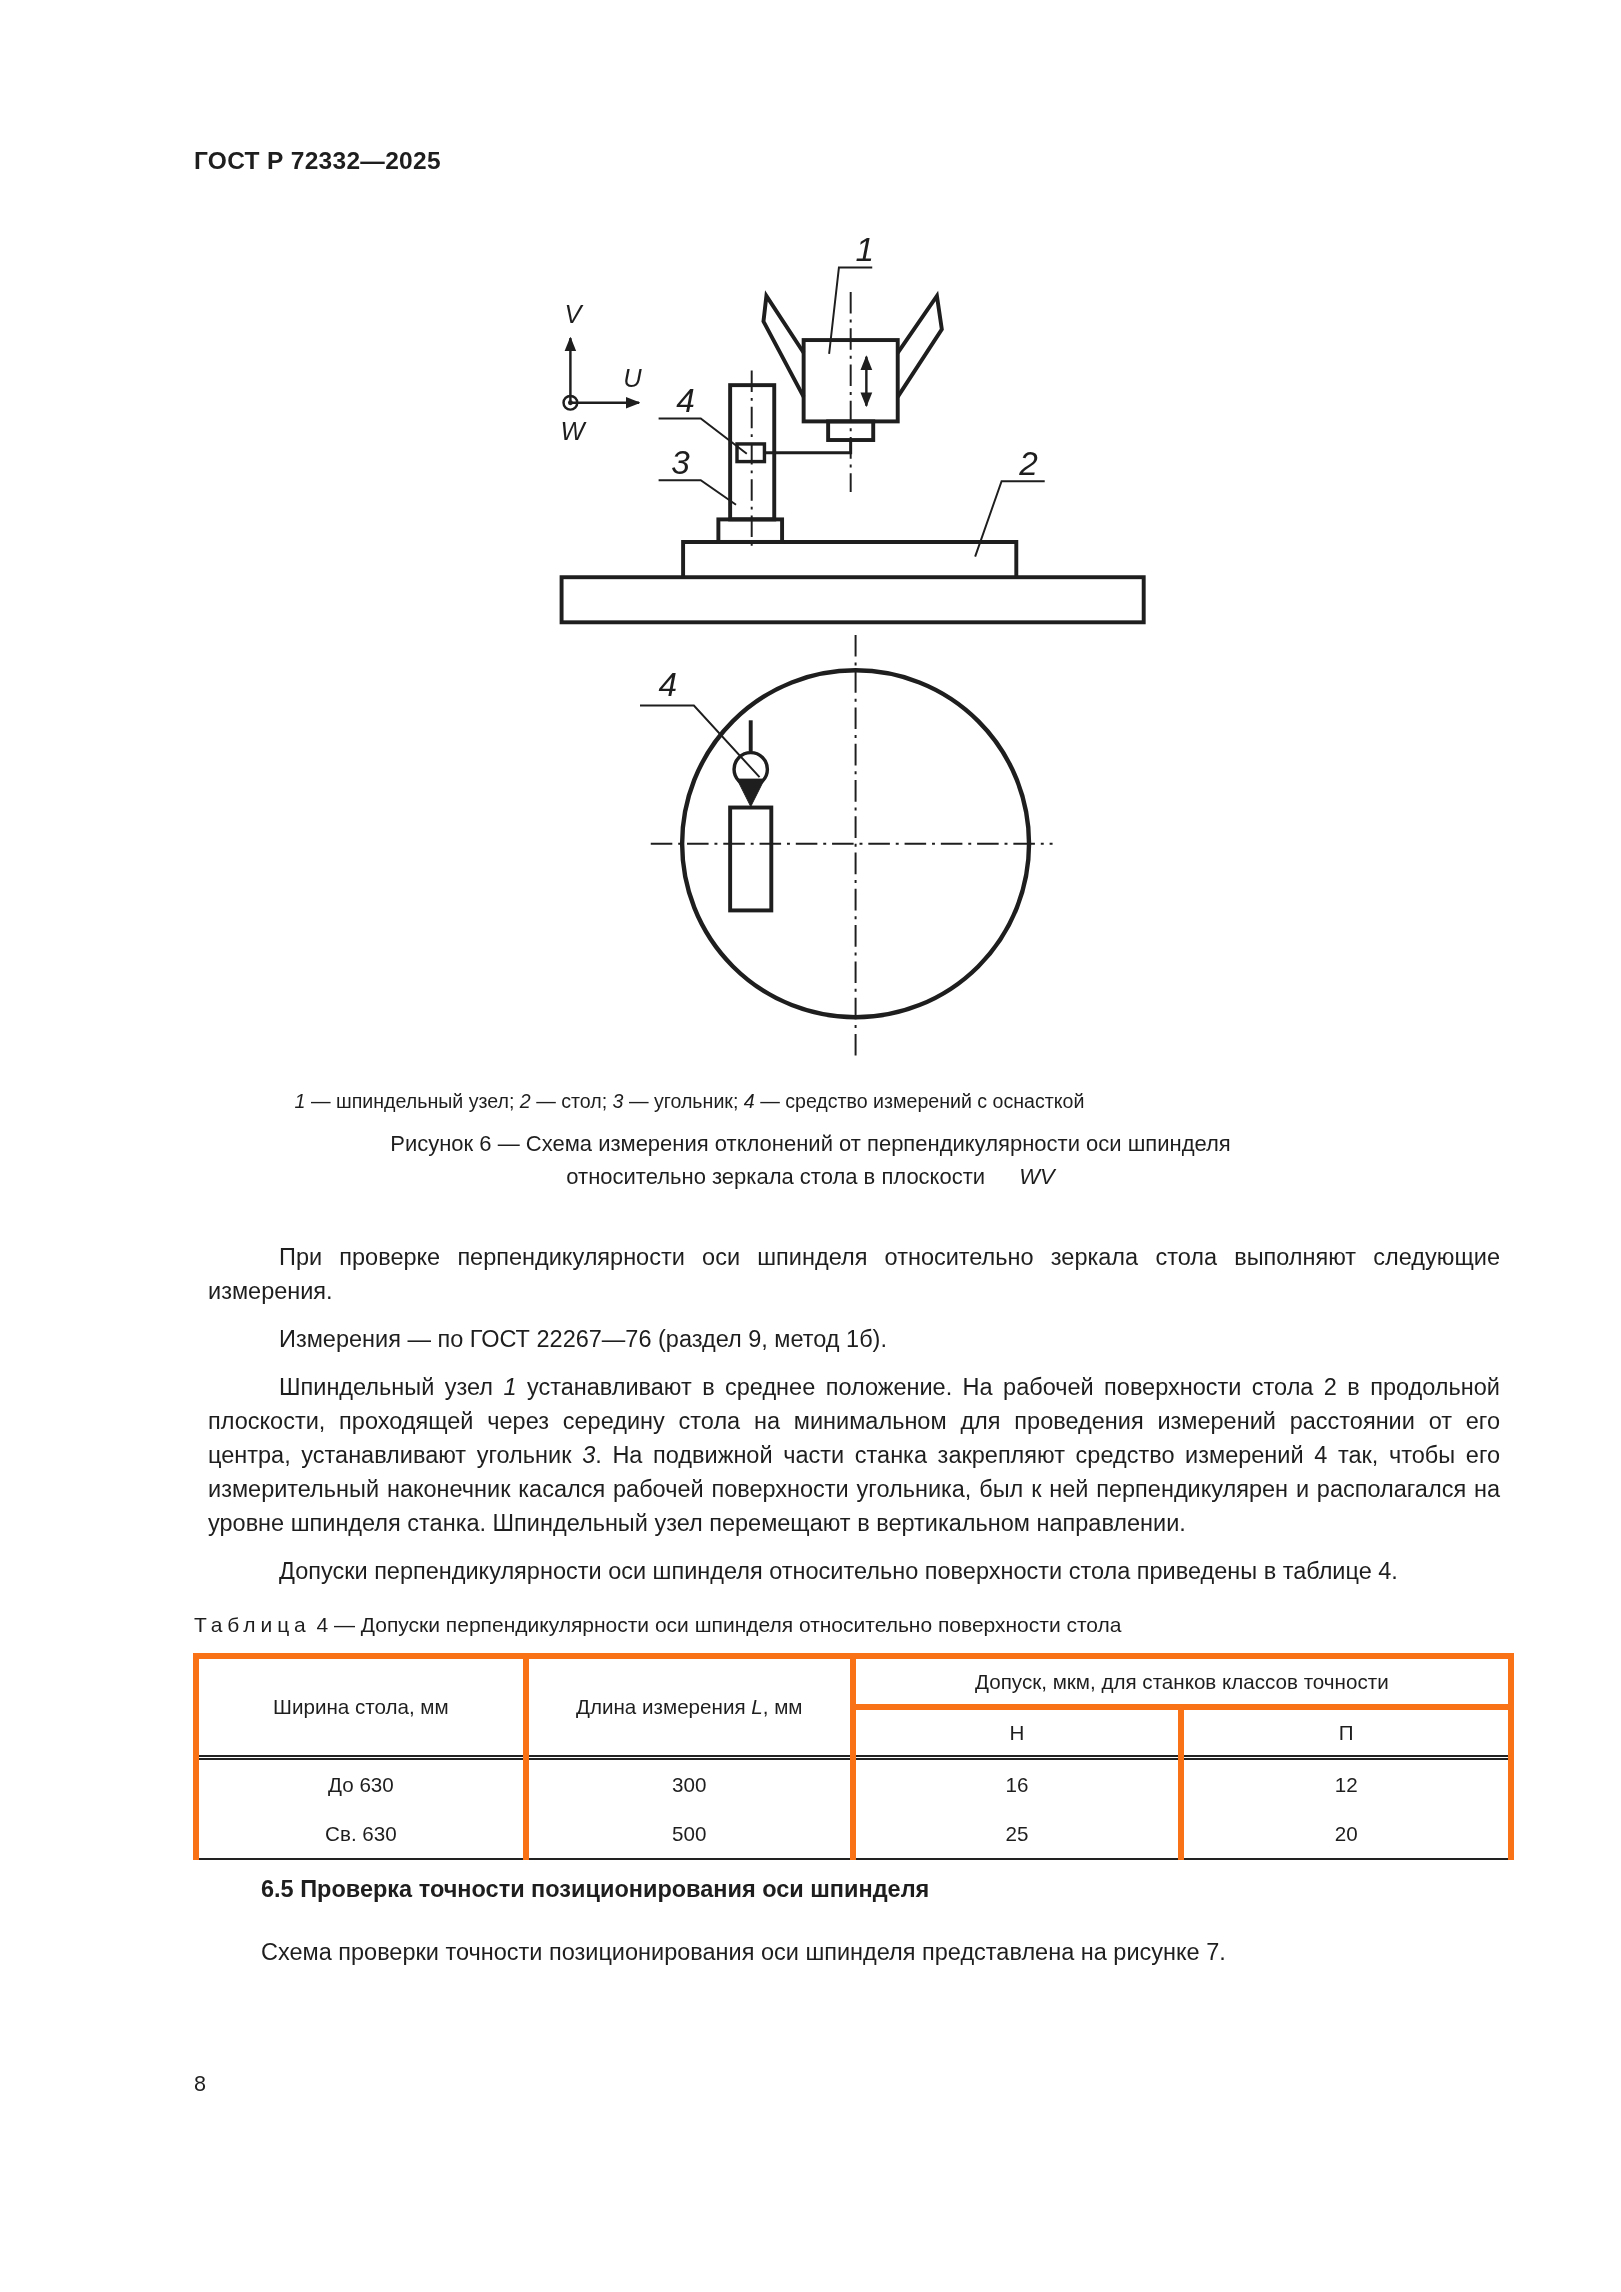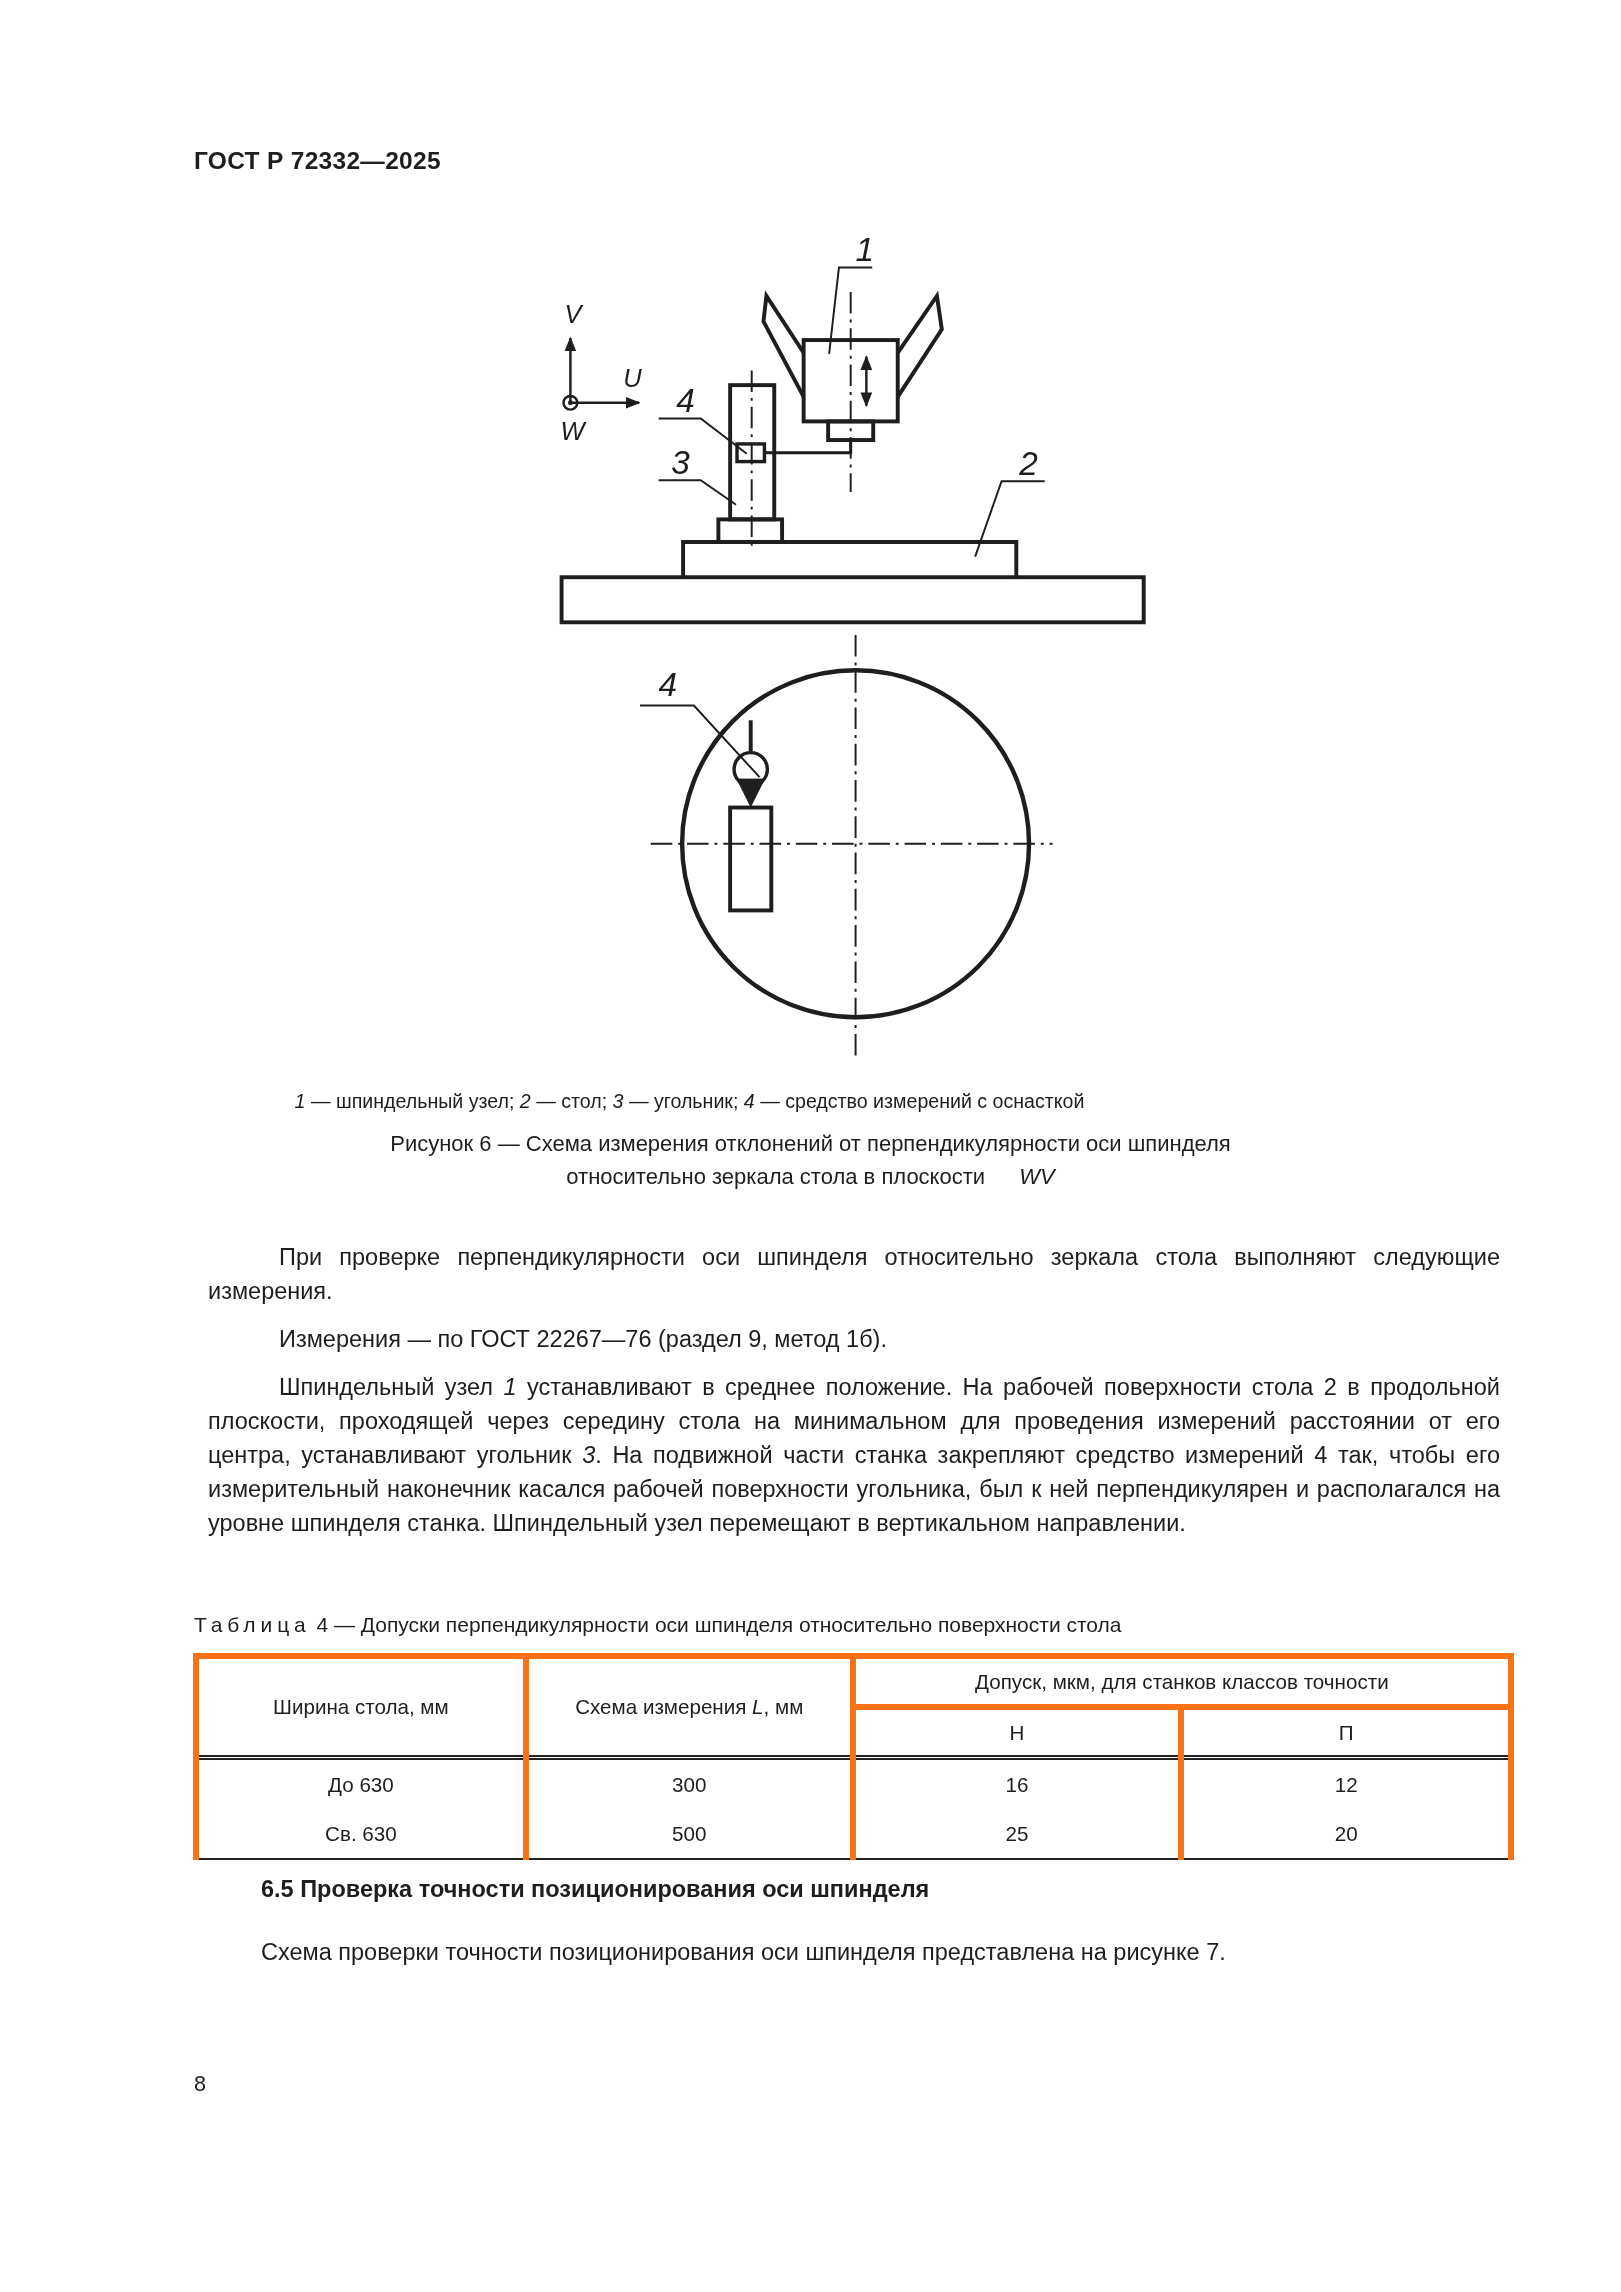--- a/index.html
+++ b/index.html
@@ -114,37 +114,38 @@
 
 <div class="abs fig-caption">
   <div>Рисунок 6 — Схема измерения отклонений от перпендикулярности оси шпинделя</div>
   <div><span>относительно зеркала стола в плоскости </span><i>WV</i></div>
 </div>
 
 <div class="abs body-text" style="top:1226px;">
   <p>При проверке перпендикулярности оси шпинделя относительно зеркала стола выполняют следующие измерения.</p>
   <p>Измерения — по ГОСТ 22267—76 (раздел 9, метод 1б).</p>
   <p><span>Шпиндельный узел </span><i>1</i><span> устанавливают в среднее положение. На рабочей поверхности стола </span><span>2</span><span> в продольной плоскости, проходящей через середину стола на минимальном для проведения измерений расстоянии от его центра, устанавливают угольник </span><i>3</i><span>. На подвижной части станка закрепляют средство измерений </span><span>4</span><span> так, чтобы его измерительный наконечник касался рабочей поверхности угольника, был к ней перпендикулярен и располагался на уровне шпинделя станка. Шпиндельный узел перемещают в вертикальном направлении.</span></p>
+  <p>Допуски перпендикулярности оси шпинделя относительно поверхности стола приведены в таблице 4.</p>
 </div>
 
 <div class="abs table-caption">
   <span class="spaced">Таблица</span><span> 4 — Допуски перпендикулярности оси шпинделя относительно поверхности стола</span>
 </div>
 
 <table class="tol">
   <colgroup>
     <col style="width:331px">
       <col style="width:328px">
       <col style="width:330px">
       <col style="width:331px">
   </colgroup>
   <tbody>
       <tr class="h1">
     <td rowspan="2" class="hdr-cell" style="border-bottom:5.9px double #222;">Ширина стола, мм</td>
-    <td rowspan="2" style="border-bottom:5.9px double #222;"><span>Схема измерения </span><i>L</i><span>, мм</span></td>
+    <td rowspan="2" style="border-bottom:5.9px double #222;"><span>Длина измерения </span><i>L</i><span>, мм</span></td>
     <td colspan="2">Допуск, мкм, для станков классов точности</td>
   </tr>
   <tr class="h2 hdr-last">
     <td>Н</td>
     <td>П</td>
   </tr>
   <tr class="r">
     <td>До 630</td>
     <td>300</td>
     <td>16</td>

